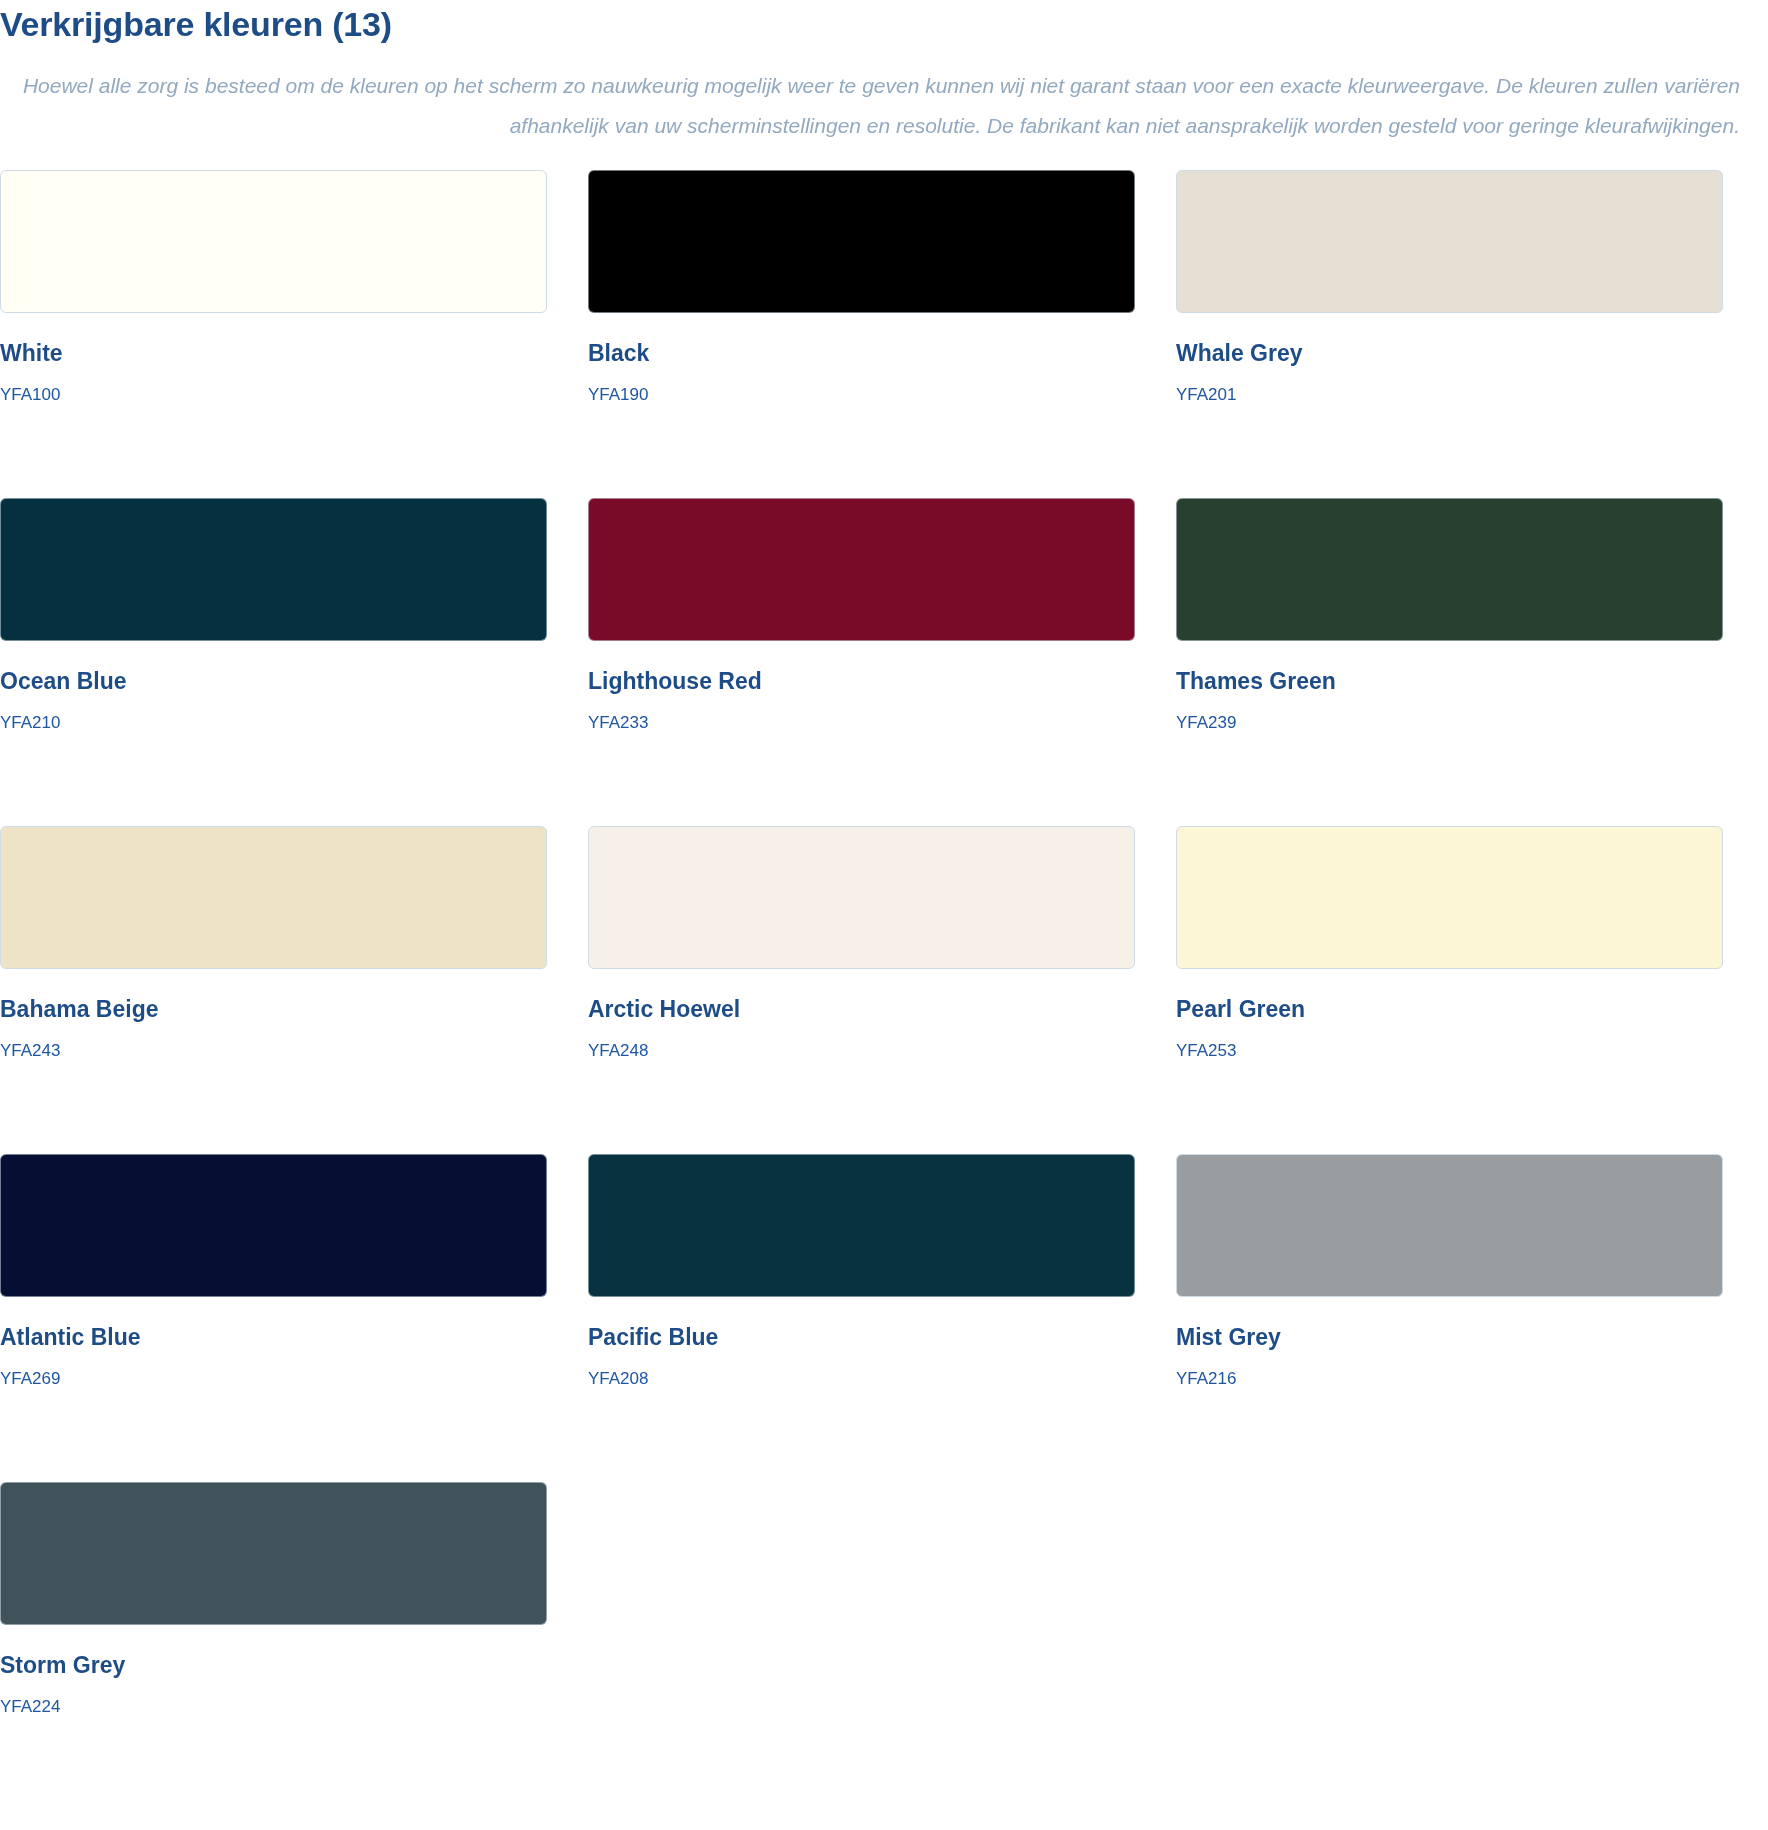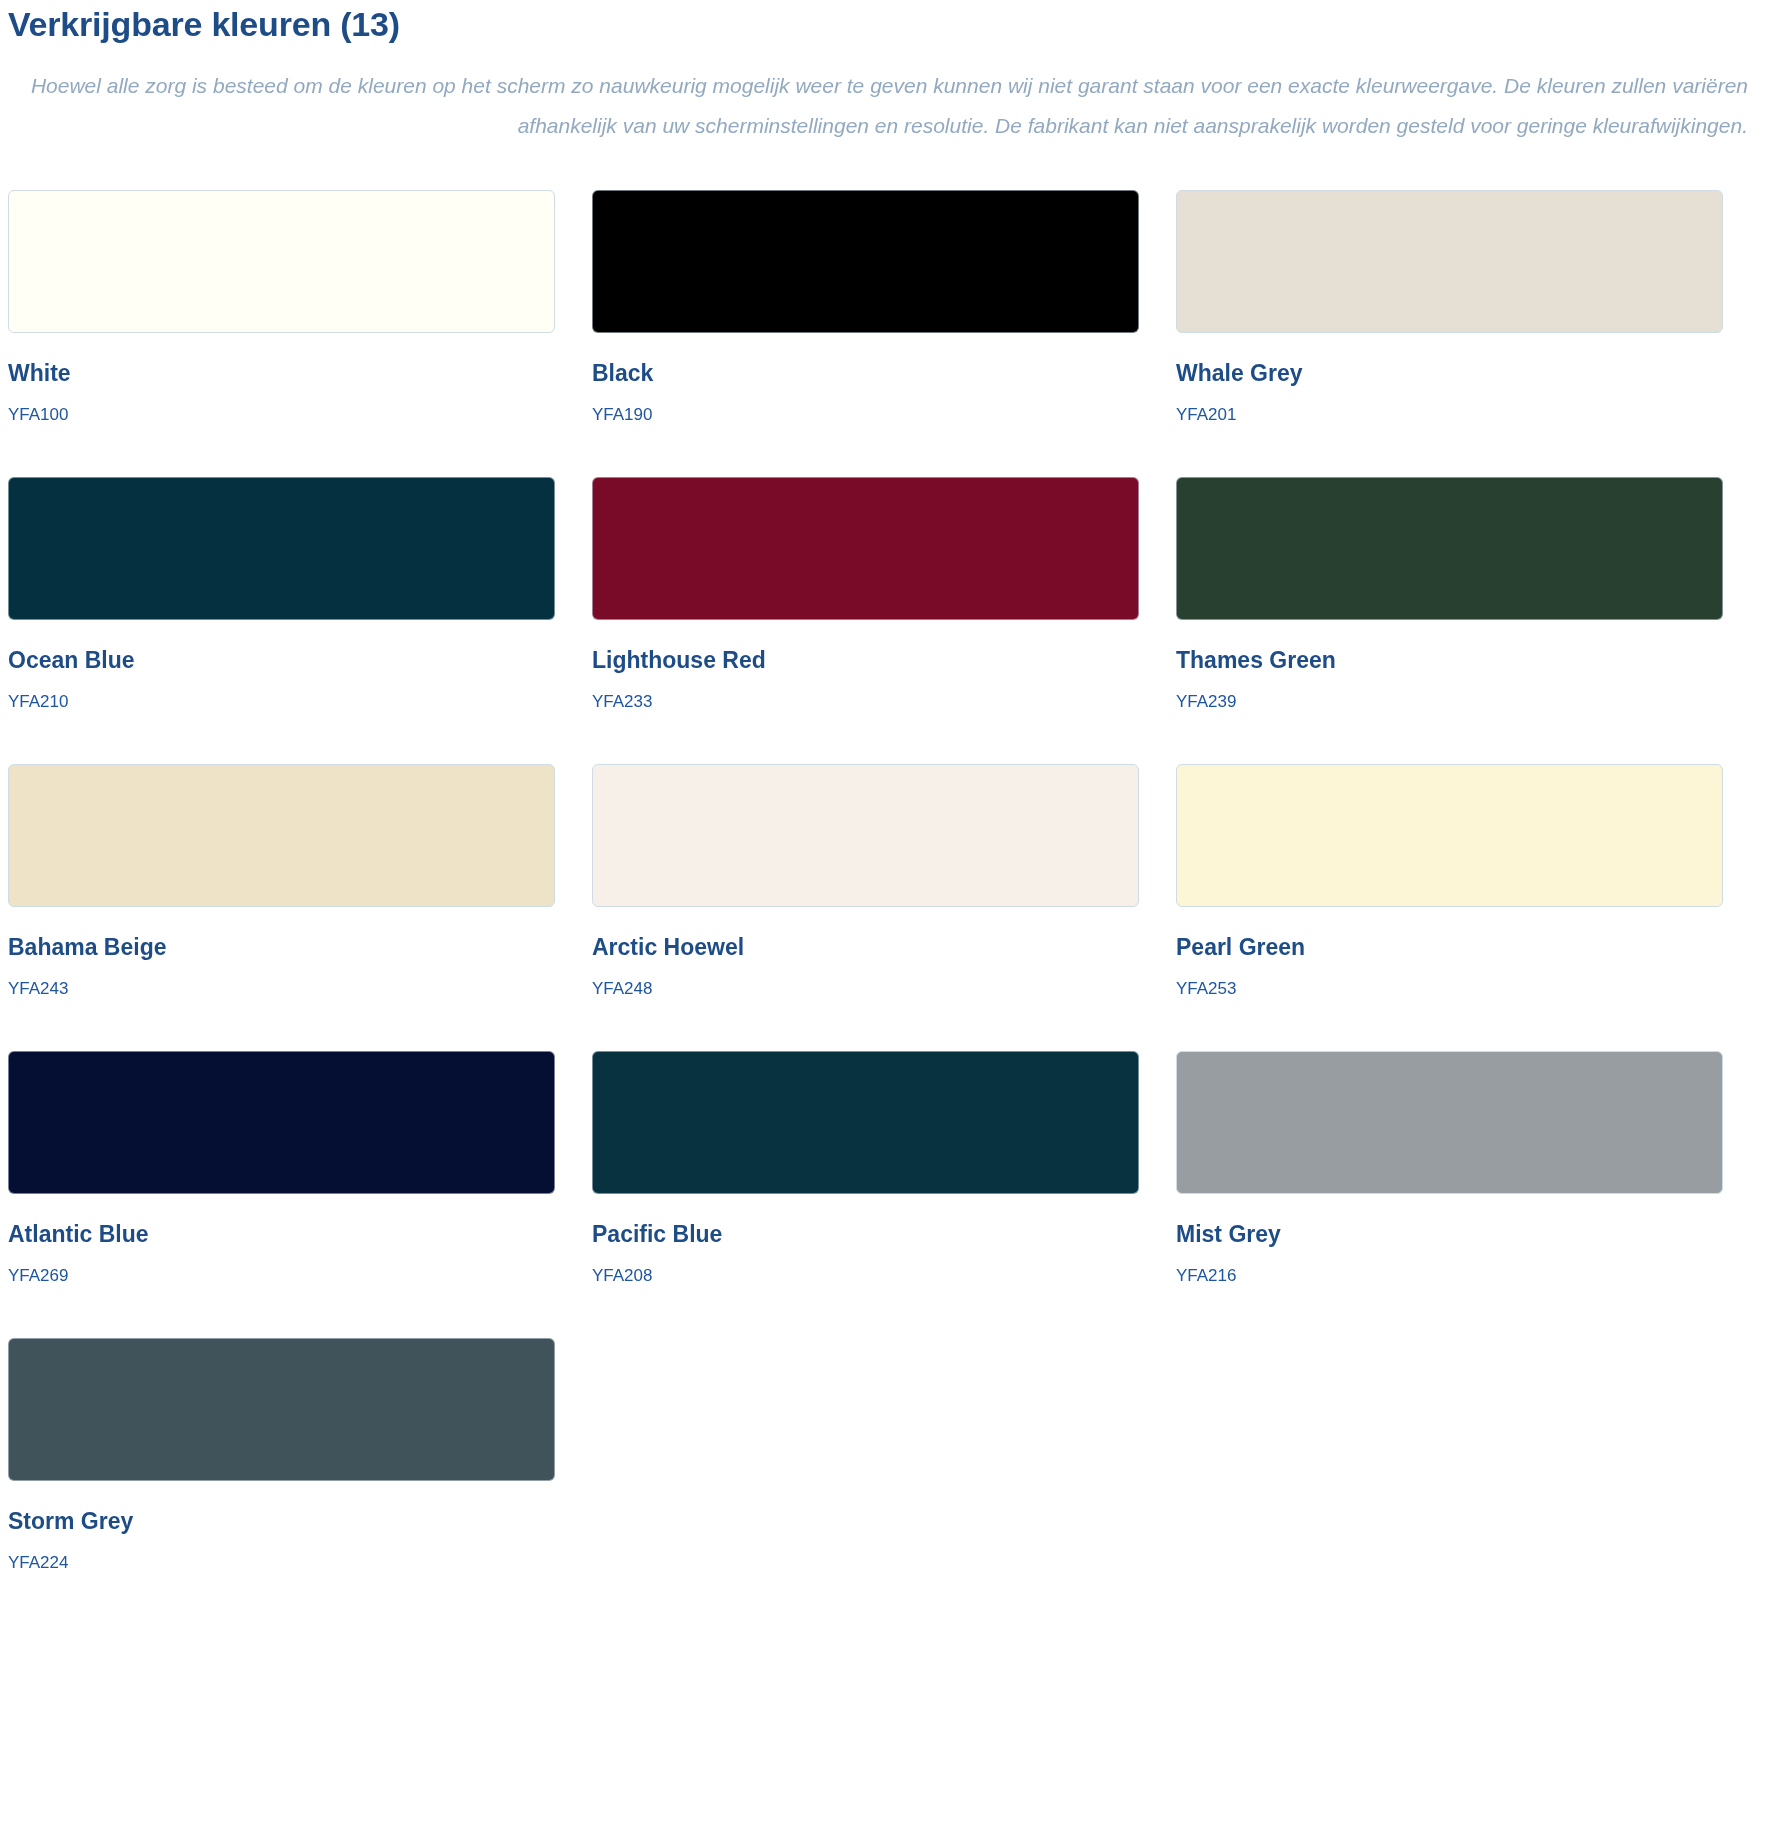--- a/index.html
+++ b/index.html
@@ -10,46 +10,47 @@
   }
   body {
     width: 1768px;
     min-height: 1830px;
     font-family: "Liberation Sans", sans-serif;
     -webkit-font-smoothing: antialiased;
   }
   .page {
     width: 1768px;
     box-sizing: border-box;
-    padding: 0 16px 28px 8px;
+    padding: 0 16px 28px 0;
   }
   .page-title {
     margin: 0;
     padding-top: 2px;
     font-size: 34px;
     line-height: 44px;
     font-weight: bold;
     color: #1e4c87;
     letter-spacing: -0.2px;
   }
   .disclaimer {
     margin: 20px 0 0 0;
     font-size: 21px;
     line-height: 40px;
     font-style: italic;
     color: #92a9c0;
     max-width: 1740px;
     text-align: right;
   }
   .color-grid {
-    margin-top: 44px;
+    margin-top: 24px;
     display: grid;
     grid-template-columns: repeat(3, 547px);
     column-gap: 37px;
     row-gap: 0px;
+    gap: 41px;
   }
   .color-card {
     width: 547px;
     padding-bottom: 48px;
     box-sizing: border-box;
   }
   .swatch {
     width: 547px;
     height: 143px;
     border: 1px solid #cfdce6;

